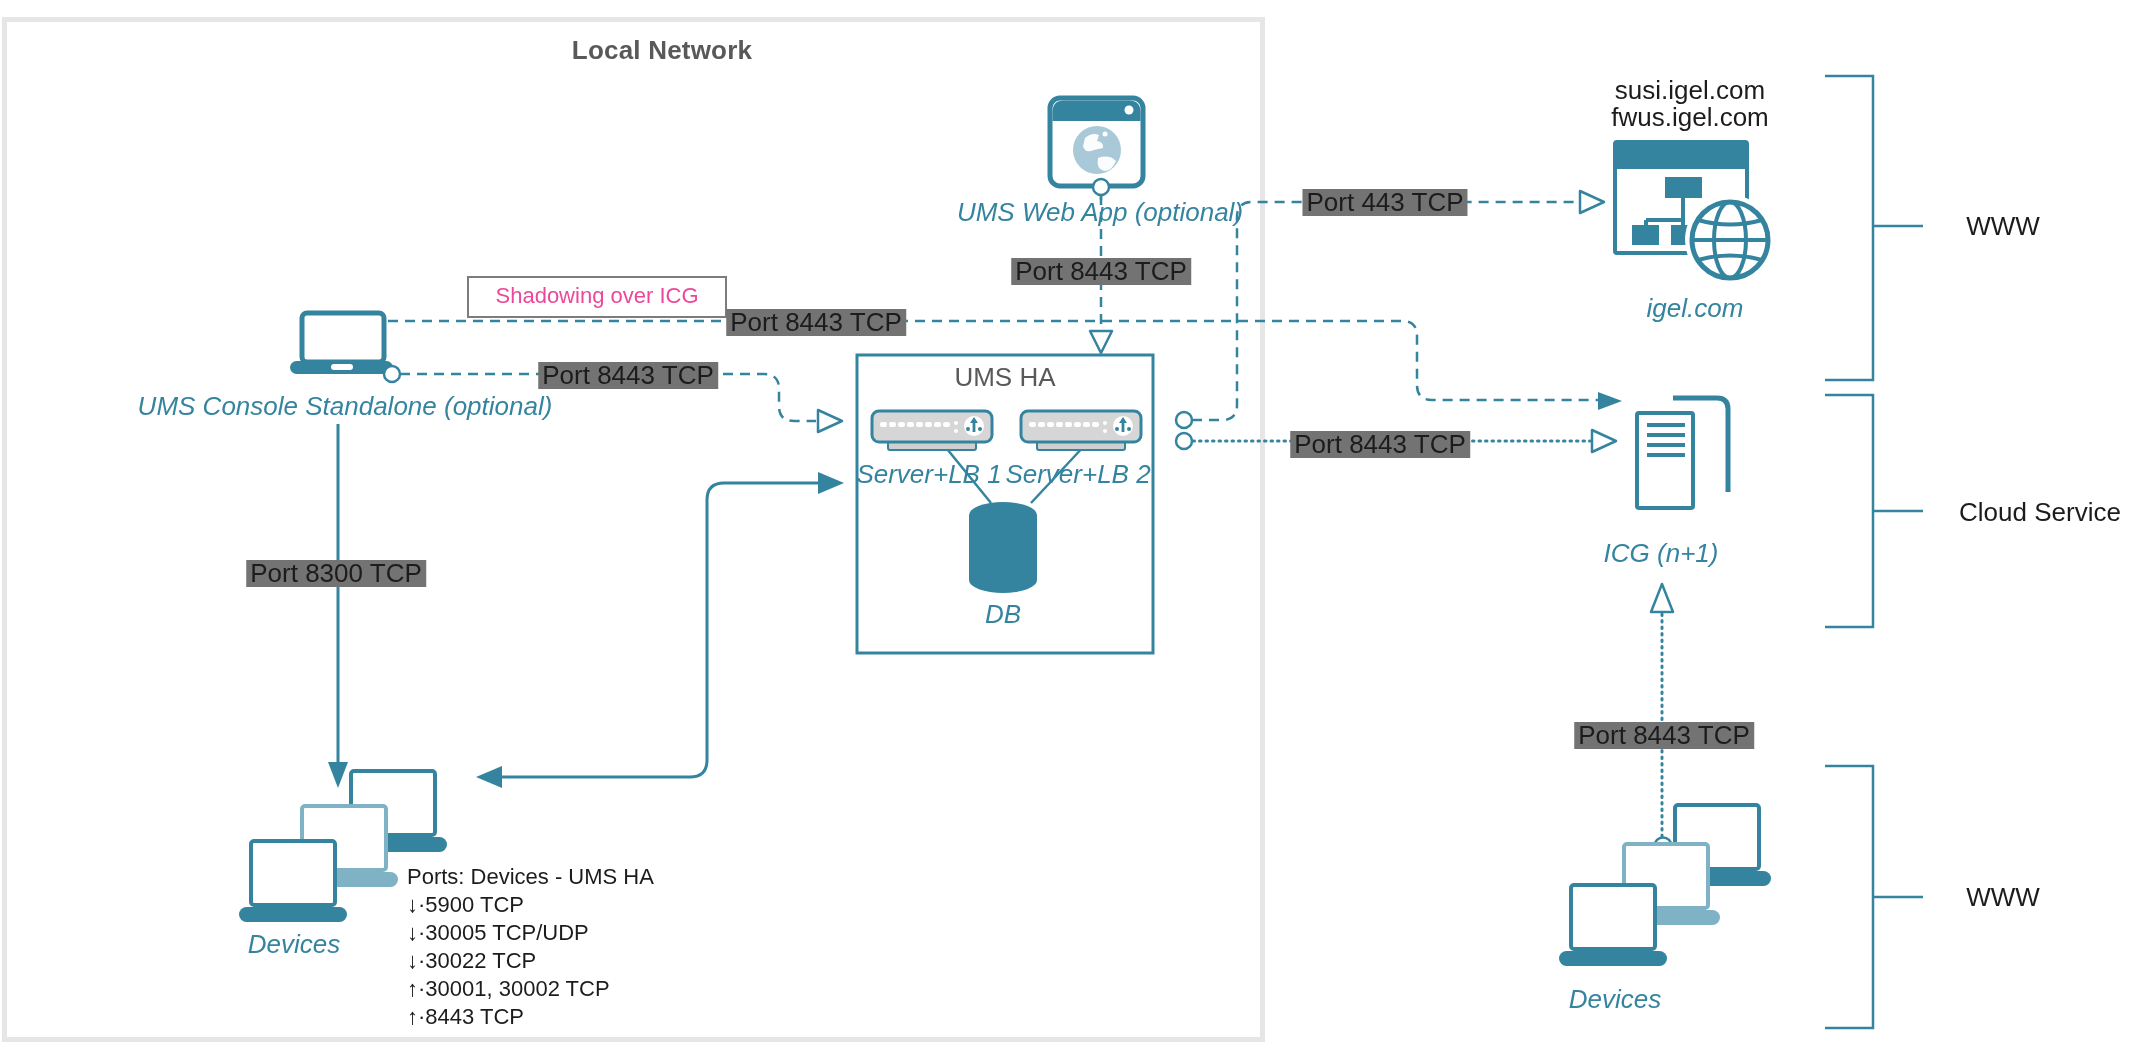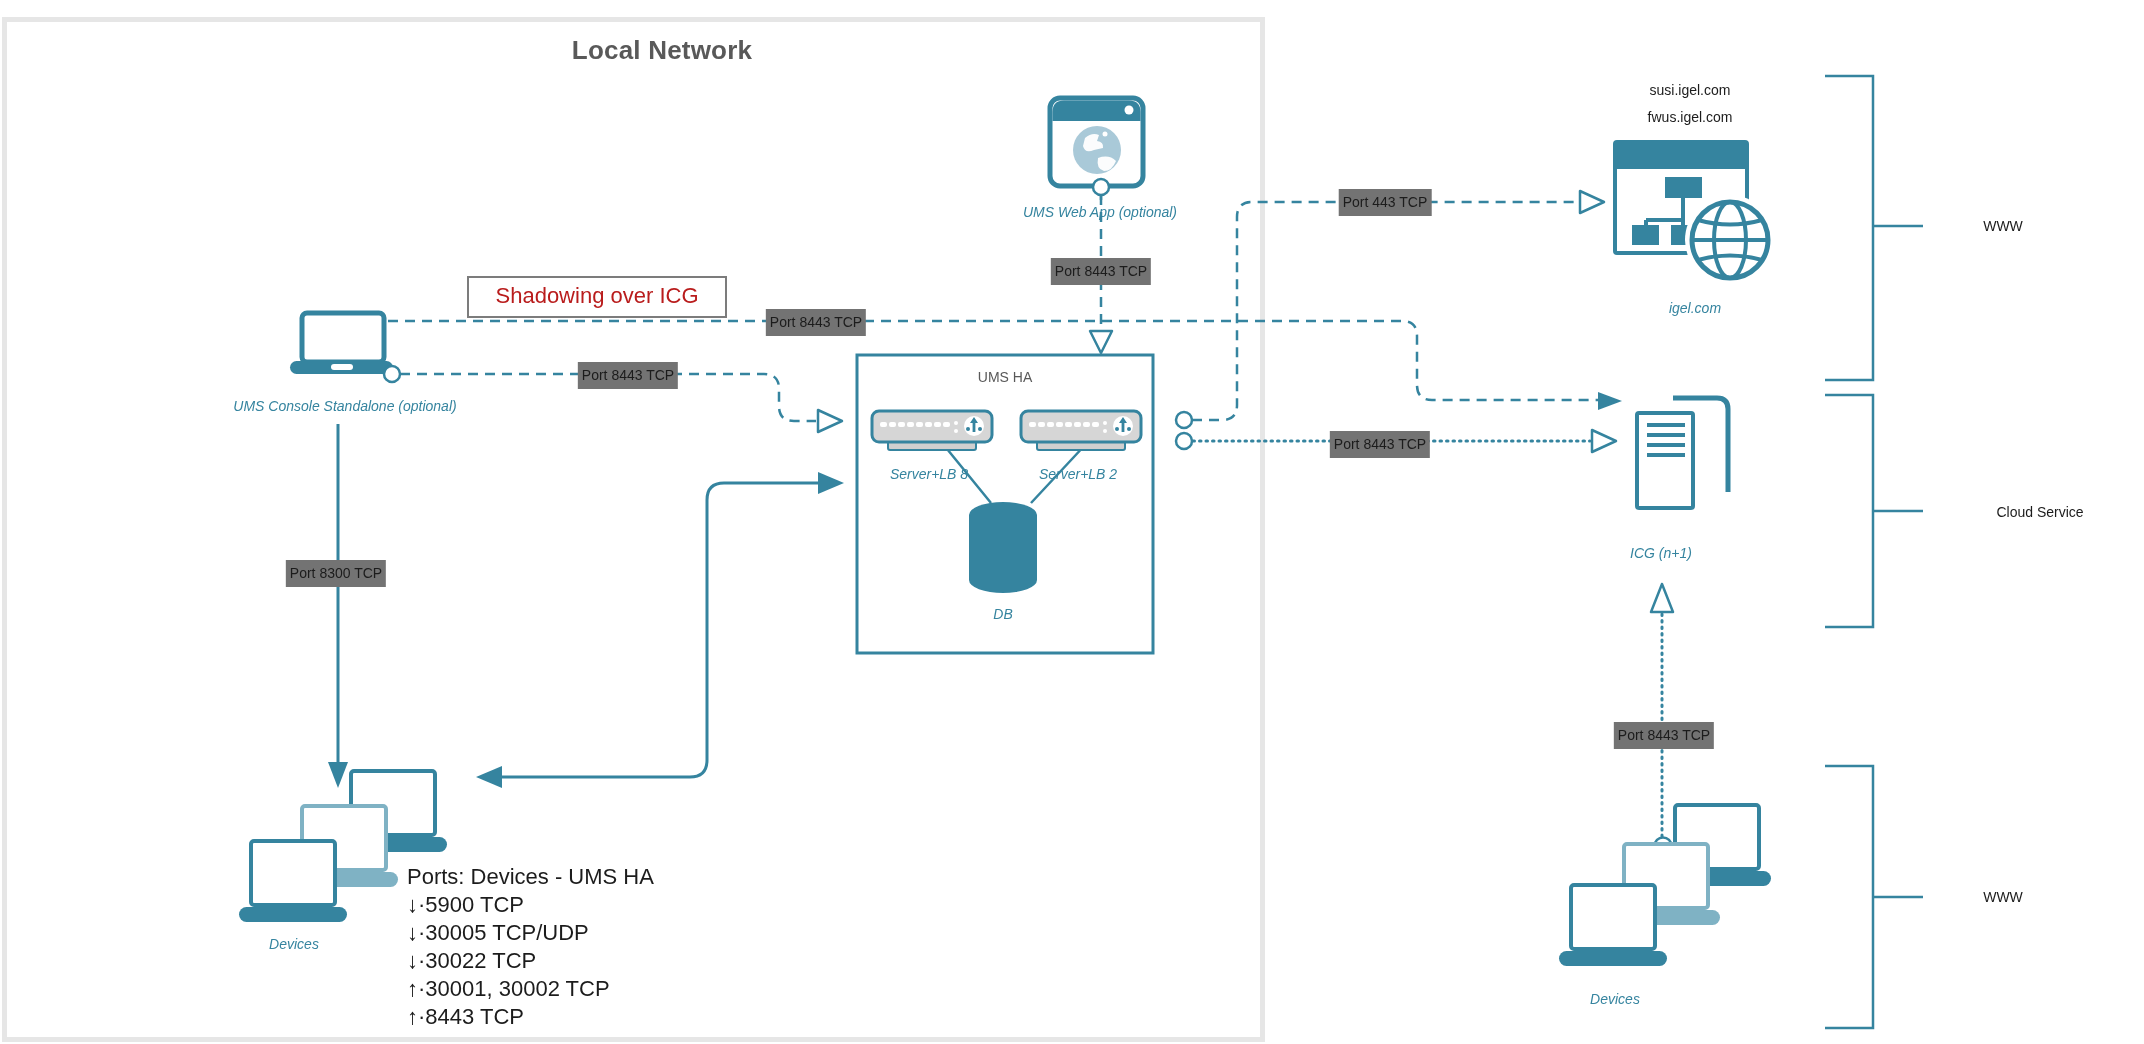--- a/index.html
+++ b/index.html
@@ -1,26 +1,26 @@
 <!DOCTYPE html>
 <html><head>
 <meta charset="utf-8">
 <style>
   html,body{margin:0;padding:0;background:#fff;}
   #canvas{position:relative;width:2144px;height:1044px;background:#fff;overflow:hidden;
           font-family:"Liberation Sans",sans-serif;}
   #diagram-svg{position:absolute;left:0;top:0;}
-  .lbl{position:absolute;transform:translateX(-50%);font-size:14px;color:#1c1c1c;
+  .lbl{position:absolute;transform:translateX(-50%);font-size:26px;color:#1c1c1c;
        white-space:nowrap;text-align:center;line-height:27px;}
   .teal{color:#35849f;font-style:italic;}
   .gray{color:#595959;}
   .bg{background:#737373;padding:0 4px;}
   .net-title{font-weight:bold;font-size:26px;letter-spacing:0.2px;margin-top:12px;}
   .callout{position:absolute;background:#fff;border:2px solid #7c7c7c;font-size:22px;
-           color:#b91c1c;text-align:center;white-space:nowrap;}
+           color:#ec4899;text-align:center;white-space:nowrap;}
   #local-network-box{position:absolute;left:2px;top:17px;width:1263px;height:1025px;
            border:5px solid #e6e6e6;background:#fff;box-sizing:border-box;}
   #ports-block{position:absolute;left:407px;top:863px;font-size:22px;line-height:28px;
            color:#1c1c1c;text-align:left;}
   .two-line{line-height:27px;}
   
   .tl{stroke:#35849f;fill:none;stroke-width:2.5;}
   .tl3{stroke:#35849f;fill:none;stroke-width:3;}
   .dash{stroke-dasharray:10 7;}
   .dot{stroke-dasharray:1.5 5;stroke-linecap:round;stroke-width:3;}
@@ -209,21 +209,21 @@
 
   <div class="lbl bg" style="left:1380px;top:431px;">Port 8443 TCP</div>
 
   <div class="lbl bg" style="left:1664px;top:722px;">Port 8443 TCP</div>
 
   <div class="lbl bg" style="left:336px;top:560px;">Port 8300 TCP</div>
 
   <div class="lbl teal" style="left:1100px;top:199px;">UMS Web App (optional)</div>
 
   <div class="lbl gray" style="left:1005px;top:364px;">UMS HA</div>
-  <div class="lbl teal" style="left:929px;top:461px;">Server+LB 8</div>
+  <div class="lbl teal" style="left:929px;top:461px;">Server+LB 1</div>
   <div class="lbl teal" style="left:1078px;top:461px;">Server+LB 2</div>
   <div class="lbl teal" style="left:1003px;top:601px;">DB</div>
 
   <div class="lbl two-line" style="left:1690px;top:77px;">
     <div>susi.igel.com</div>
     <div>fwus.igel.com</div>
   </div>
   <div class="lbl teal" style="left:1695px;top:295px;">igel.com</div>
 
   <div class="lbl teal" style="left:1661px;top:540px;">ICG (n+1)</div>

